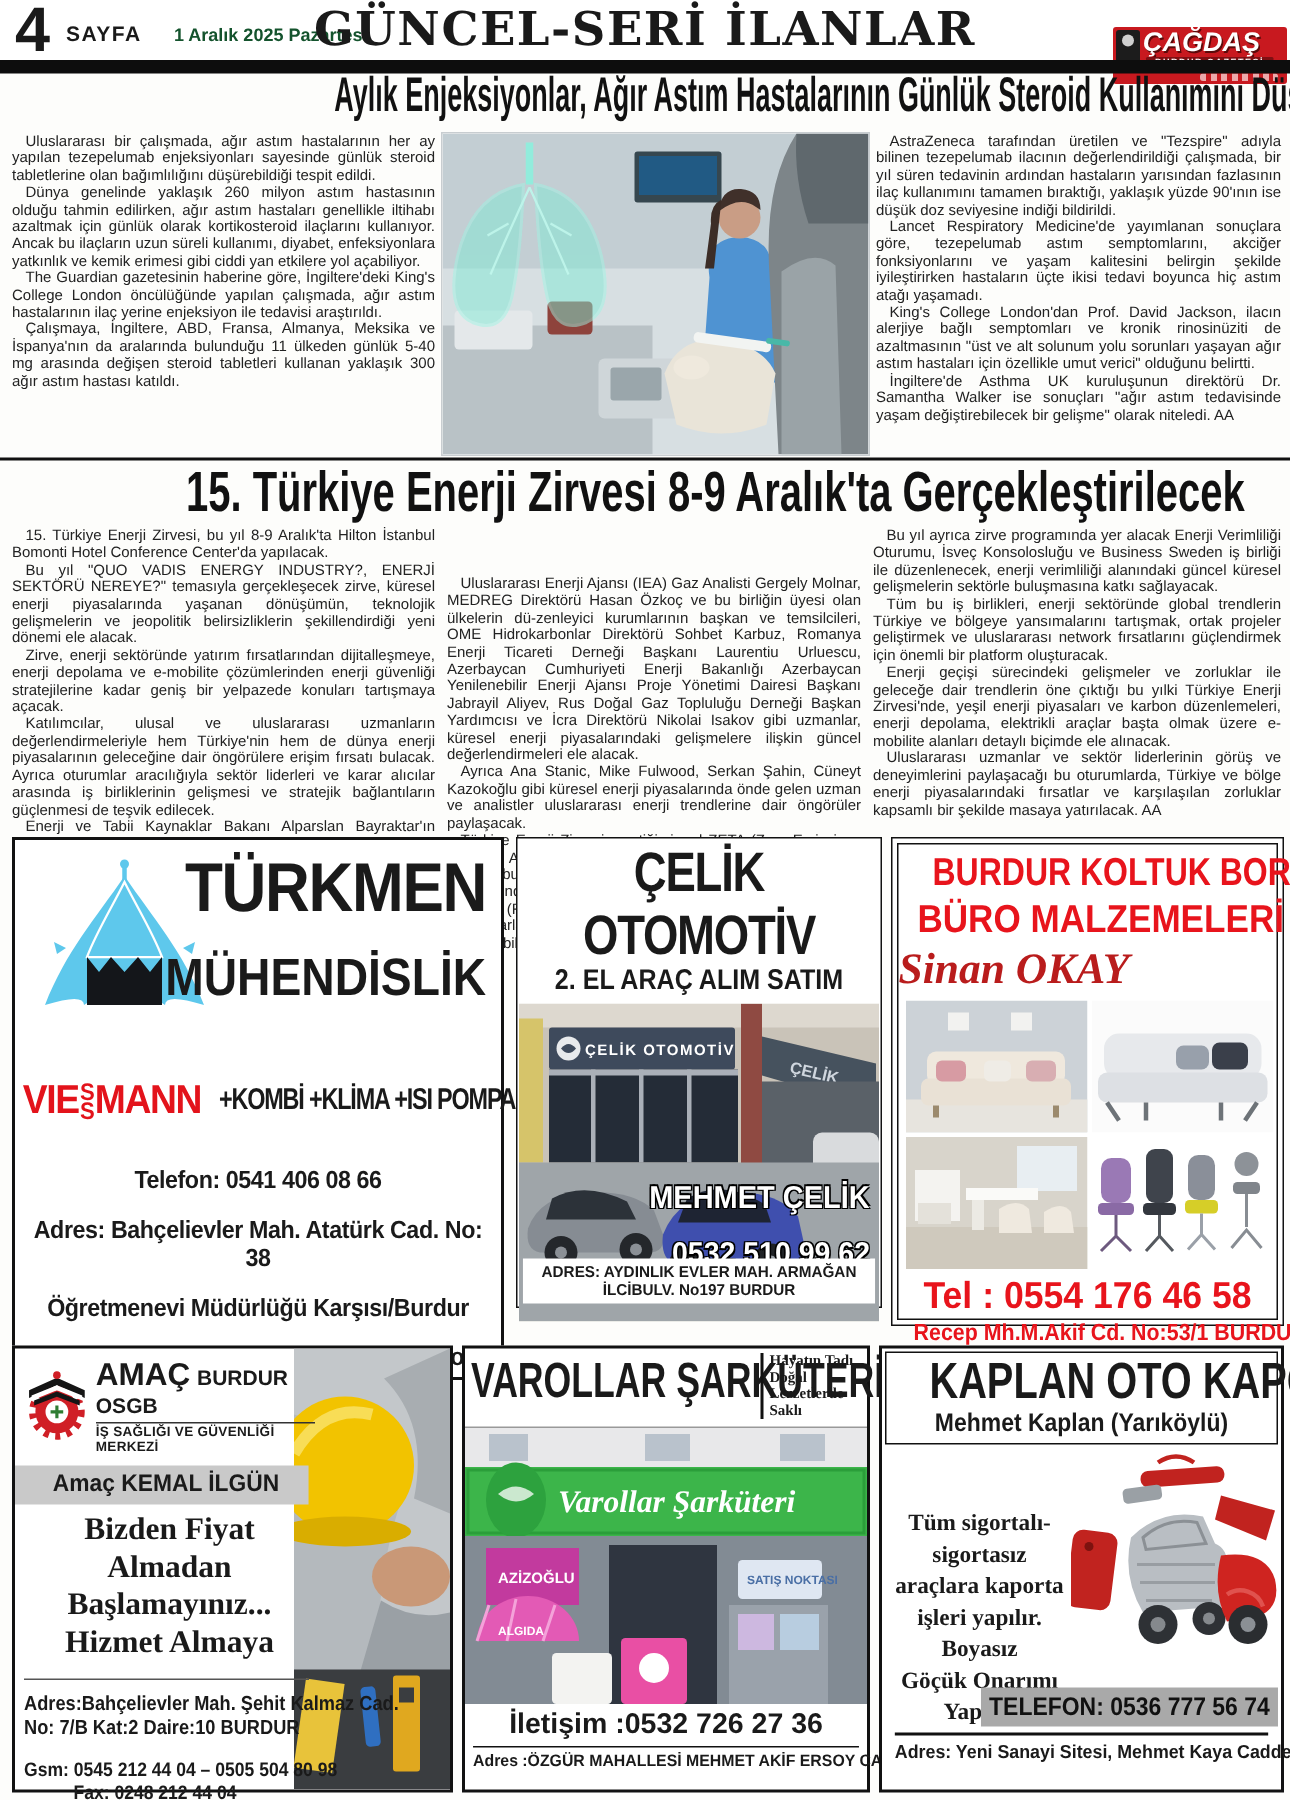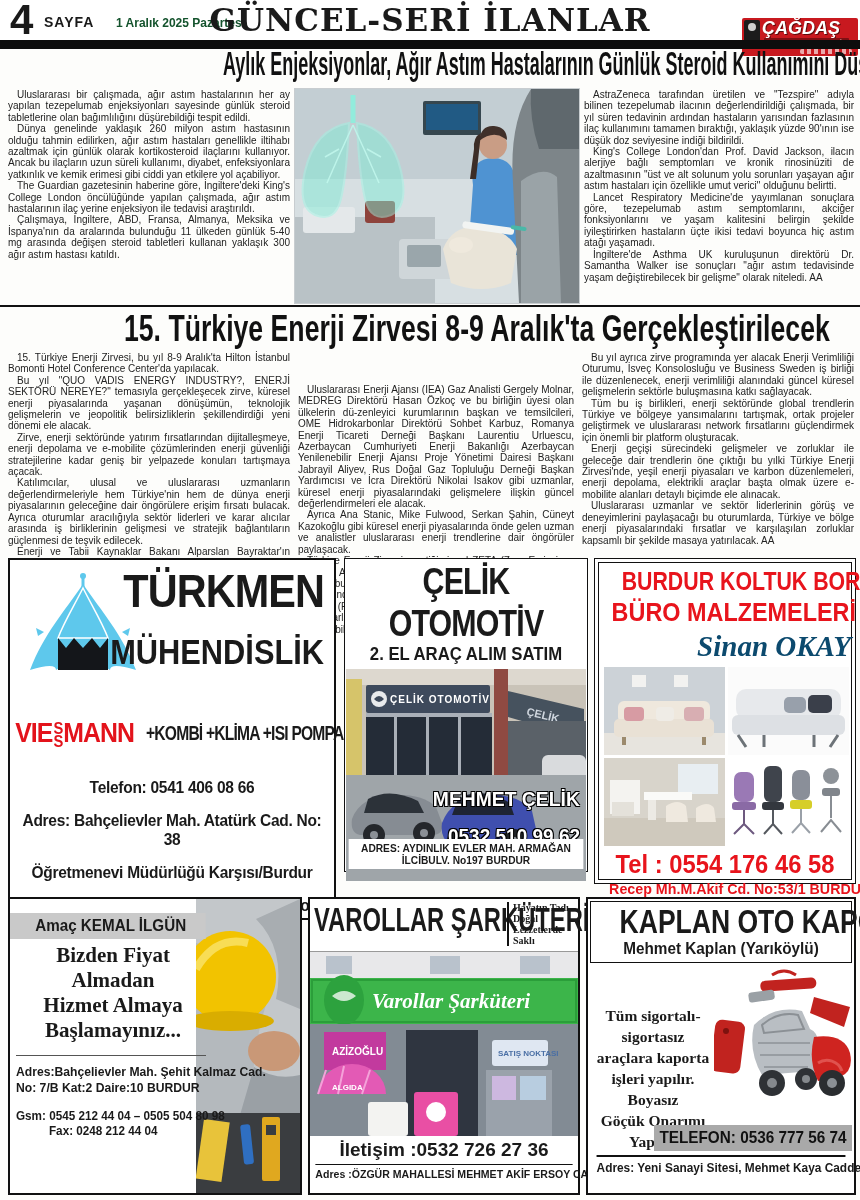--- a/index.html
+++ b/index.html
@@ -61,21 +61,21 @@
   .ce-owner{position:absolute;right:6px;top:118px;font-size:21px;font-weight:bold;color:#fff;
       text-shadow:-1px -1px 0 #000,1px -1px 0 #000,-1px 1px 0 #000,1px 1px 0 #000;transform:scaleX(.92);transform-origin:right;}
   .ce-phone{position:absolute;right:6px;top:156px;font-size:20px;font-weight:bold;color:#fff;
       text-shadow:-1px -1px 0 #000,1px -1px 0 #000,-1px 1px 0 #000,1px 1px 0 #000;transform:scaleX(.95);transform-origin:right;}
   .ce-adres{position:absolute;bottom:2px;left:0;right:0;text-align:center;font-size:10.5px;font-weight:bold;
       background:#fff;padding:3px 0;transform:scaleX(.97);}
   
   .ko-inner{position:absolute;inset:3px;border:1px solid #111;}
   .ko-t1{text-align:center;color:#e8141c;font-weight:bold;font-size:26px;margin-top:3px;transform:scaleX(.82);letter-spacing:0;white-space:nowrap;}
   .ko-t2{text-align:center;color:#e8141c;font-weight:bold;font-size:26px;margin-top:0;transform:scaleX(.9);white-space:nowrap;}
-  .ko-owner{text-align:right;color:#0c4a6e;font-weight:bold;font-style:italic;font-size:29px;
+  .ko-owner{text-align:left;color:#b91c1c;font-weight:bold;font-style:italic;font-size:29px;
       font-family:"Liberation Serif",serif;margin-top:2px;}
   .ko-photos{display:grid;grid-template-columns:1fr 1fr;gap:3px;margin:4px 5px 0 5px;}
   .ko-phone{text-align:center;color:#e8141c;font-weight:bold;font-size:25px;margin-top:4px;white-space:nowrap;transform:scaleX(.95);}
   .ko-addr{text-align:center;color:#e8141c;font-weight:bold;font-size:15.5px;margin-top:1px;white-space:nowrap;transform:scaleX(.92);}
   
   .am-photo{position:absolute;right:0;top:0;width:104px;height:100%;overflow:hidden;}
   .am-left{position:absolute;left:0;top:0;width:200px;padding:6px 0 0 6px;box-sizing:border-box;}
   .am-logo-row{display:flex;align-items:center;gap:4px;}
   .am-brand b{font-size:21px;letter-spacing:0px;}
   .am-brand span{font-size:14px;font-weight:bold;}
@@ -166,22 +166,22 @@
       <path d="M58 6 v28" stroke="#8df0dd" stroke-width="5" fill="none"></path>
       <path d="M54 34 q-34 6 -44 48 q-8 36 10 44 q20 8 26 -16 q6 -26 8 -76z" fill="#7fe9d4" opacity=".55" stroke="#9ff5e4" stroke-width="2"></path>
       <path d="M62 34 q34 6 44 48 q8 36 -10 44 q-20 8 -26 -16 q-6 -26 -8 -76z" fill="#7fe9d4" opacity=".55" stroke="#9ff5e4" stroke-width="2"></path>
       <path d="M58 36 q-14 30 -26 58 M58 36 q14 30 26 58 M44 60 l-14 8 M72 60 l14 8" stroke="#bdf8ec" stroke-width="1.5" fill="none"></path>
     </g>
   </svg>
 </div>
 
 <div class="col a1r">
   <p>AstraZeneca tarafından üretilen ve "Tezspire" adıyla bilinen tezepelumab ilacının değerlendirildiği çalışmada, bir yıl süren tedavinin ardından hastaların yarısından fazlasının ilaç kullanımını tamamen bıraktığı, yaklaşık yüzde 90'ının ise düşük doz seviyesine indiği bildirildi.</p>
+  <p>Lancet Respiratory Medicine'de yayımlanan sonuçlara göre, tezepelumab astım semptomlarını, akciğer fonksiyonlarını ve yaşam kalitesini belirgin şekilde iyileştirirken hastaların üçte ikisi tedavi boyunca hiç astım atağı yaşamadı.</p>
   <p>King's College London'dan Prof. David Jackson, ilacın alerjiye bağlı semptomları ve kronik rinosinüziti de azaltmasının "üst ve alt solunum yolu sorunları yaşayan ağır astım hastaları için özellikle umut verici" olduğunu belirtti.</p>
-  <p>Lancet Respiratory Medicine'de yayımlanan sonuçlara göre, tezepelumab astım semptomlarını, akciğer fonksiyonlarını ve yaşam kalitesini belirgin şekilde iyileştirirken hastaların üçte ikisi tedavi boyunca hiç astım atağı yaşamadı.</p>
   <p>İngiltere'de Asthma UK kuruluşunun direktörü Dr. Samantha Walker ise sonuçları "ağır astım tedavisinde yaşam değiştirebilecek bir gelişme" olarak niteledi. AA</p>
 </div>
 
 <div class="rule2"></div>
 <div class="headline2">
   <span>15. Türkiye Enerji Zirvesi 8-9 Aralık'ta Gerçekleştirilecek</span>
 </div>
 
 <div class="col a2c1">
   <p>15. Türkiye Enerji Zirvesi, bu yıl 8-9 Aralık'ta Hilton İstanbul Bomonti Hotel Conference Center'da yapılacak.</p>
@@ -344,25 +344,42 @@
       <ellipse cx="78" cy="152" rx="26" ry="20" fill="#c99877"></ellipse>
       <path d="M58 168 q22 14 46 8 v40 h-60z" fill="#9aa0a5"></path>
       <rect x="0" y="214" width="104" height="80" fill="#3a3d40"></rect>
       <rect x="8" y="220" width="26" height="60" fill="#e8c33a" transform="rotate(8 8 220)"></rect>
       <rect x="44" y="226" width="10" height="40" rx="3" fill="#2f6fc1" transform="rotate(-6 44 226)"></rect>
       <rect x="66" y="218" width="18" height="64" rx="2" fill="#e0a81f"></rect>
       <rect x="70" y="226" width="10" height="10" fill="#3a3d40"></rect>
     </svg>
   </div>
   <div class="am-left">
+    <div class="am-logo-row">
+      <svg width="52" height="56" viewBox="0 0 52 56">
+        <circle cx="26" cy="33" r="17" fill="#d01f26"></circle>
+        <circle cx="26" cy="33" r="19" fill="none" stroke="#d01f26" stroke-width="6" stroke-dasharray="4 5"></circle>
+        <circle cx="26" cy="33" r="9" fill="#fff"></circle>
+        <path d="M26 28 v10 M21 33 h10" stroke="#2e7d32" stroke-width="2.5"></path>
+        <path d="M4 16 L26 6 L48 16 v6 L26 12 L4 22z" fill="#151515"></path>
+        <path d="M6 20 L26 12 L46 20 v4 L26 16 L6 24z" fill="#fff"></path>
+        <path d="M8 24 L26 17 L44 24 v4 L26 21 L8 28z" fill="#151515"></path>
+        <circle cx="26" cy="4" r="3" fill="#d01f26"></circle>
+      </svg>
+      <div class="am-brand">
+        <b>AMAÇ</b>
+        <span>BURDUR OSGB</span>
+        <span class="am-sub">İŞ SAĞLIĞI VE GÜVENLİĞİ MERKEZİ</span>
+      </div>
+    </div>
     <div class="am-person">Amaç KEMAL İLGÜN</div>
     <div class="am-slogan">
       <div>Bizden Fiyat Almadan</div>
+      <div>Başlamayınız...</div>
       <div>Hizmet Almaya</div>
-      <div>Başlamayınız...</div>
     </div>
     <div class="am-hr"></div>
     <div class="am-addr">
       <div>Adres:Bahçelievler Mah. Şehit Kalmaz Cad.</div>
       <div>No: 7/B Kat:2 Daire:10 BURDUR</div>
     </div>
     <div class="am-contact">
       <div>Gsm: 0545 212 44 04 – 0505 504 80 98</div>
       <div>Fax: 0248 212 44 04</div>
 

